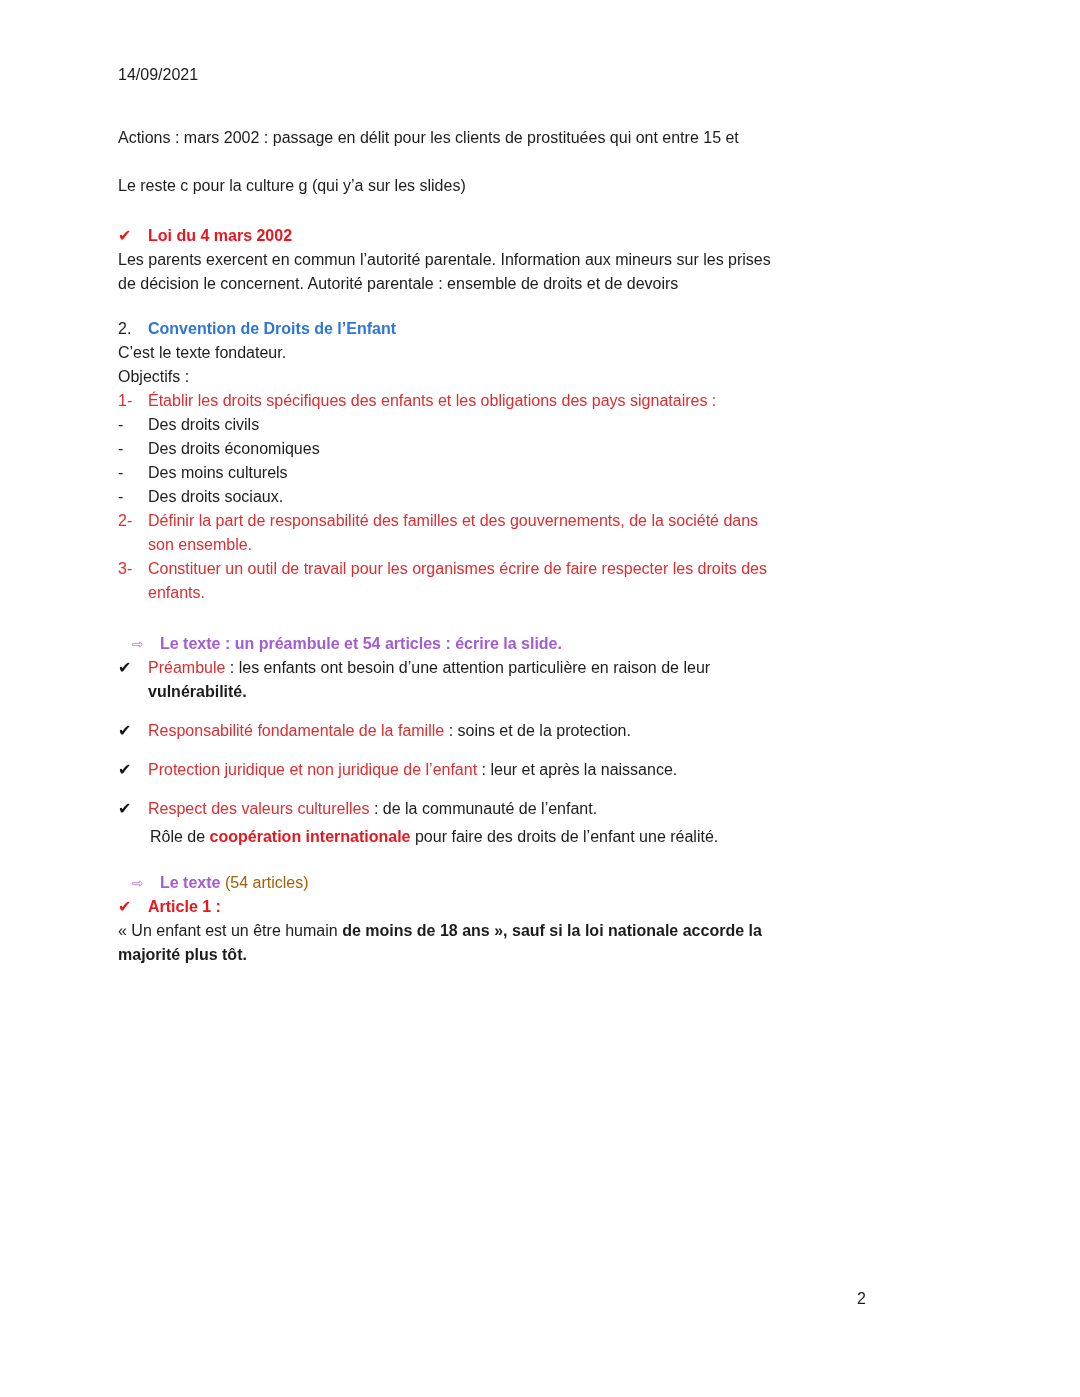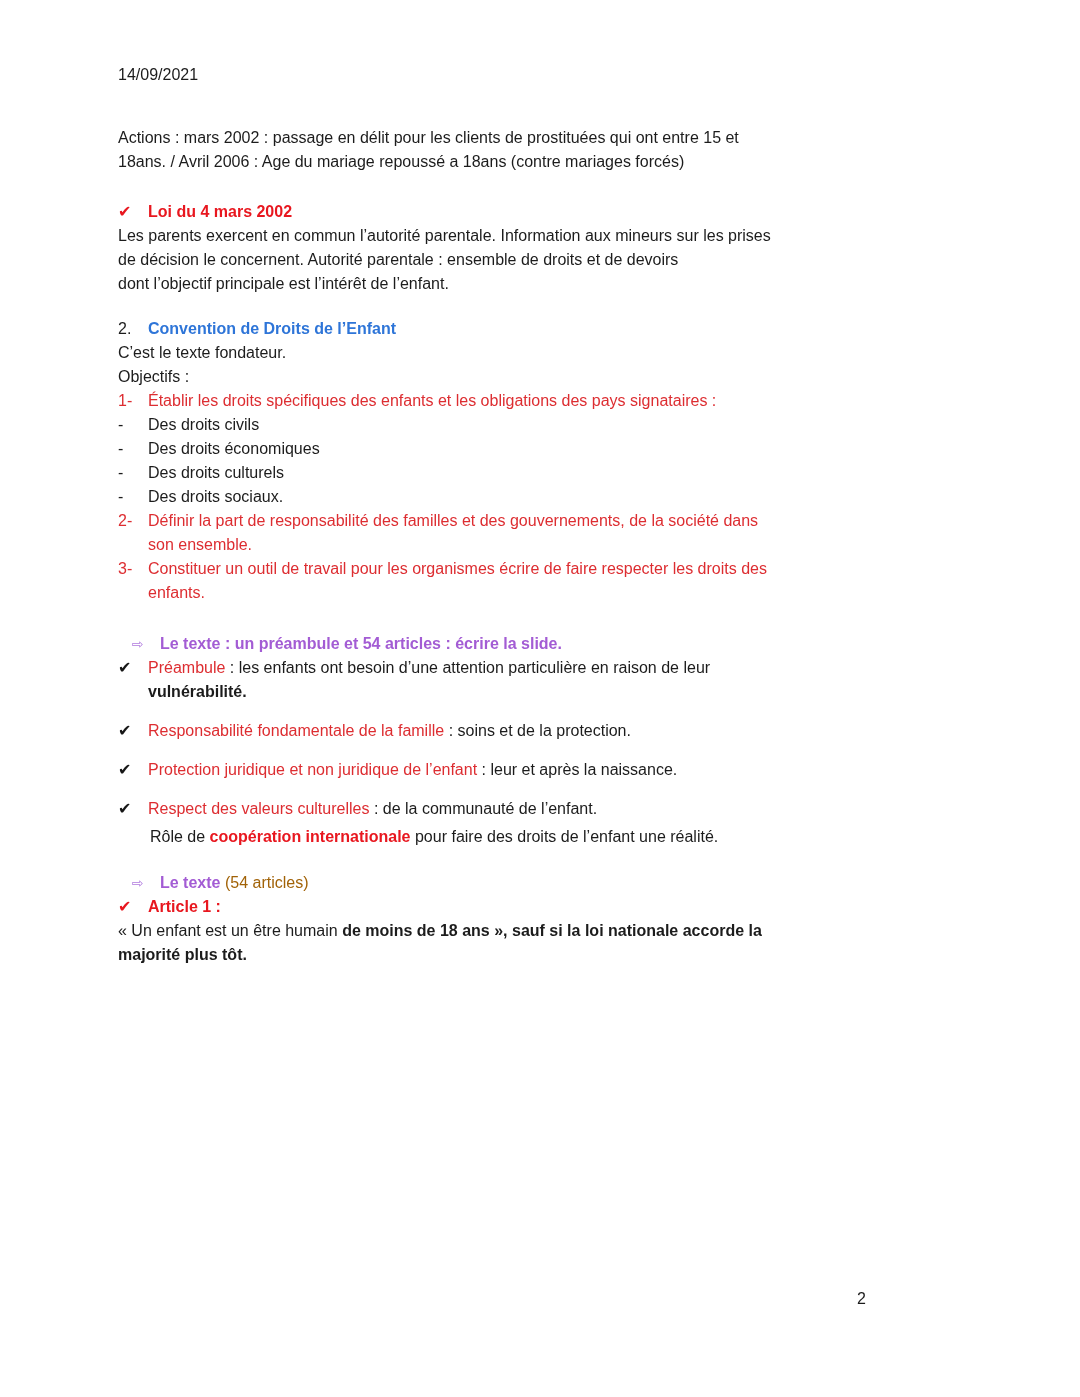--- a/index.html
+++ b/index.html
@@ -43,32 +43,33 @@
 </style>
 </head>
 <body>
 
 <div class="page">
 
   <div class="line">14/09/2021</div>
 
   <div class="mt-actions">
     <span class="line">Actions : mars 2002 : passage en délit pour les clients de prostituées qui ont entre 15 et</span>
-    <span class="line">18ans. / Avril 2006 : Age du mariage repoussé a 18ans (contre mariages forcés)</span>
   </div>
 
+  <div class="mt-culture">
+    <span class="line">Le reste c pour la culture g (qui y’a sur les slides)</span>
+  </div>
 
   <div class="mt-loi">
     <div class="li">
       <span class="marker check-marker red">✔</span>
       <span class="li-text red-bold">Loi du 4 mars 2002</span>
     </div>
     <span class="line">Les parents exercent en commun l’autorité parentale. Information aux mineurs sur les prises</span>
     <span class="line">de décision le concernent. Autorité parentale : ensemble de droits et de devoirs</span>
-    <span class="line">dont l’objectif principale est l’intérêt de l’enfant.</span>
   </div>
 
   <div class="mt-convention">
     <div class="li">
       <span class="marker">2.</span>
       <span class="li-text blue-bold">Convention de Droits de l’Enfant</span>
     </div>
     <span class="line">C’est le texte fondateur.</span>
     <span class="line">Objectifs :</span>
 
@@ -87,21 +88,21 @@
     </div>
     <div class="li">
       <span class="marker">-</span>
       <div class="li-text">
           <span class="line">Des droits économiques</span>
         </div>
     </div>
     <div class="li">
       <span class="marker">-</span>
       <div class="li-text">
-          <span class="line">Des droits culturels</span>
+          <span class="line">Des moins culturels</span>
         </div>
     </div>
     <div class="li">
       <span class="marker">-</span>
       <div class="li-text">
           <span class="line">Des droits sociaux.</span>
         </div>
     </div>
 
     <div class="li red">

